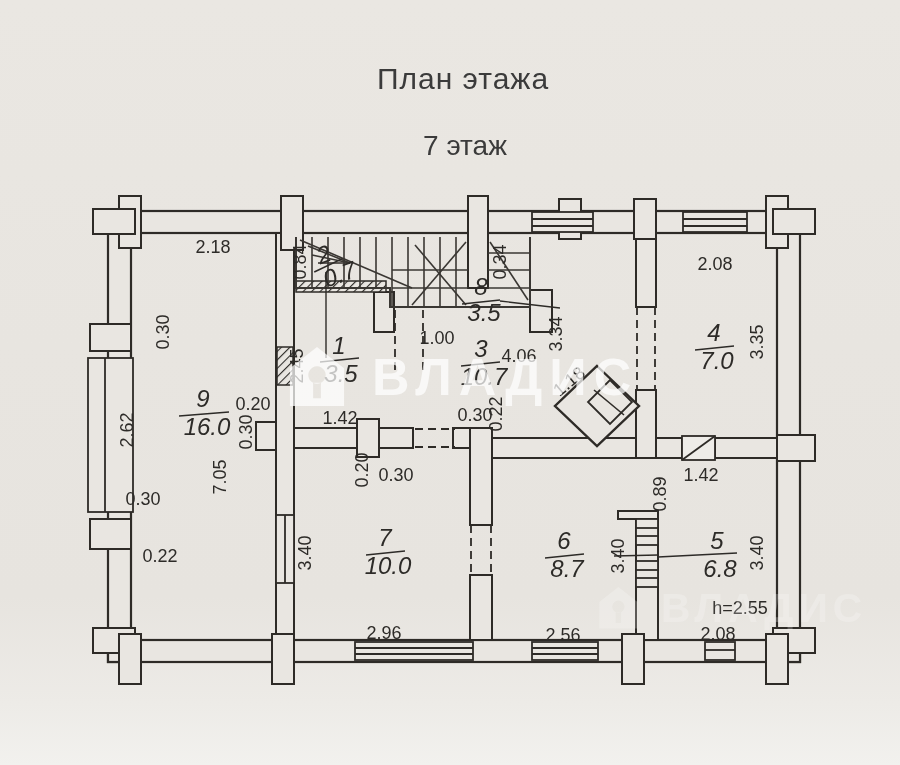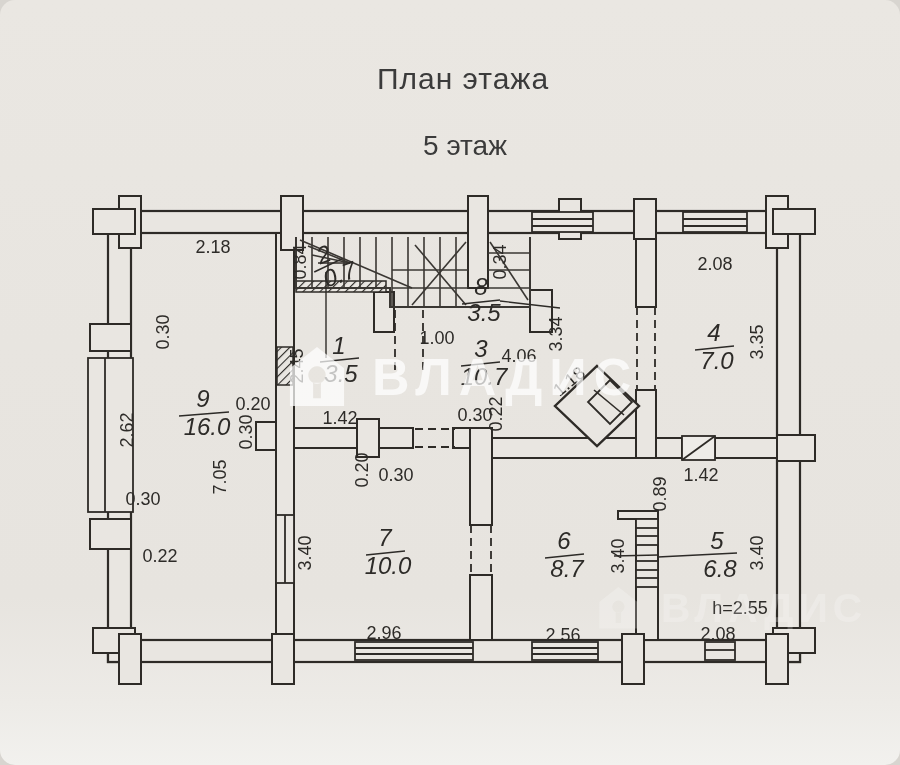--- a/index.html
+++ b/index.html
@@ -1,19 +1,19 @@
 <!DOCTYPE html>
 <html><head>
 <meta charset="utf-8">
 <style>
   html,body{margin:0;padding:0;background:#d8d5d0;}
   .stage{
     position:relative;width:900px;height:765px;overflow:hidden;
     background:linear-gradient(180deg,#eae7e2 0%,#e8e5e0 45%,#e7e4df 78%,#edebe7 92%,#f2f1ee 100%);
-    font-family:"Liberation Sans", sans-serif;color:#333;border-radius:15px;
+    font-family:"Liberation Sans", sans-serif;color:#333;
   }
   .title{
     position:absolute;left:463px;top:62px;transform:translateX(-50%);
     font-size:30px;font-weight:400;color:#3b3b3b;letter-spacing:1px;white-space:nowrap;
   }
   .subtitle{
     position:absolute;left:465px;top:130px;transform:translateX(-50%);
     font-size:28px;font-weight:400;color:#3b3b3b;white-space:nowrap;
   }
   svg.plan{position:absolute;left:0;top:0;}
@@ -28,21 +28,21 @@
   .wm-main .wm-text{font-size:52px;letter-spacing:7px;line-height:1;}
   .wm-faint{left:598px;top:586px;opacity:0.30;transform:scale(0.85);transform-origin:left top;}
   .wm-faint .wm-text{font-size:48px;letter-spacing:6px;line-height:1;}
 </style>
 </head>
 <body>
 
 <div class="stage">
 
   <div class="title">План этажа</div>
-  <div class="subtitle">5 этаж</div>
+  <div class="subtitle">7 этаж</div>
 
   <svg class="plan" width="900" height="765" viewBox="0 0 900 765">
     <defs>
       <pattern id="hatch" width="6" height="6" patternUnits="userSpaceOnUse" patternTransform="rotate(45)">
         <rect width="6" height="6" fill="#e9e6e1"></rect>
         <line x1="0" y1="0" x2="0" y2="6" stroke="#2d2b28" stroke-width="2.2"></line>
       </pattern>
     </defs>
 
     <g fill="#e9e6e1" stroke="#2e2b27" stroke-width="2.2">

